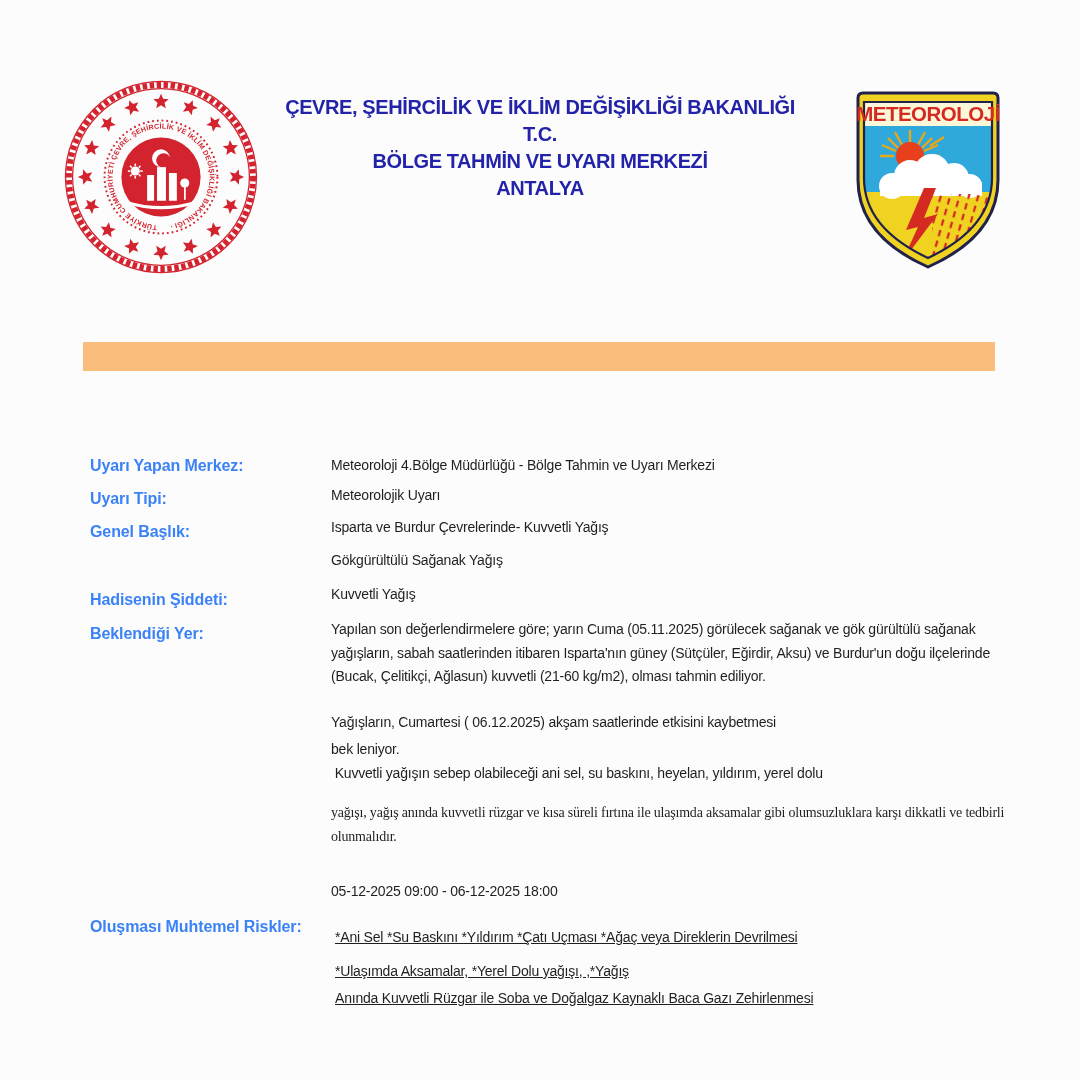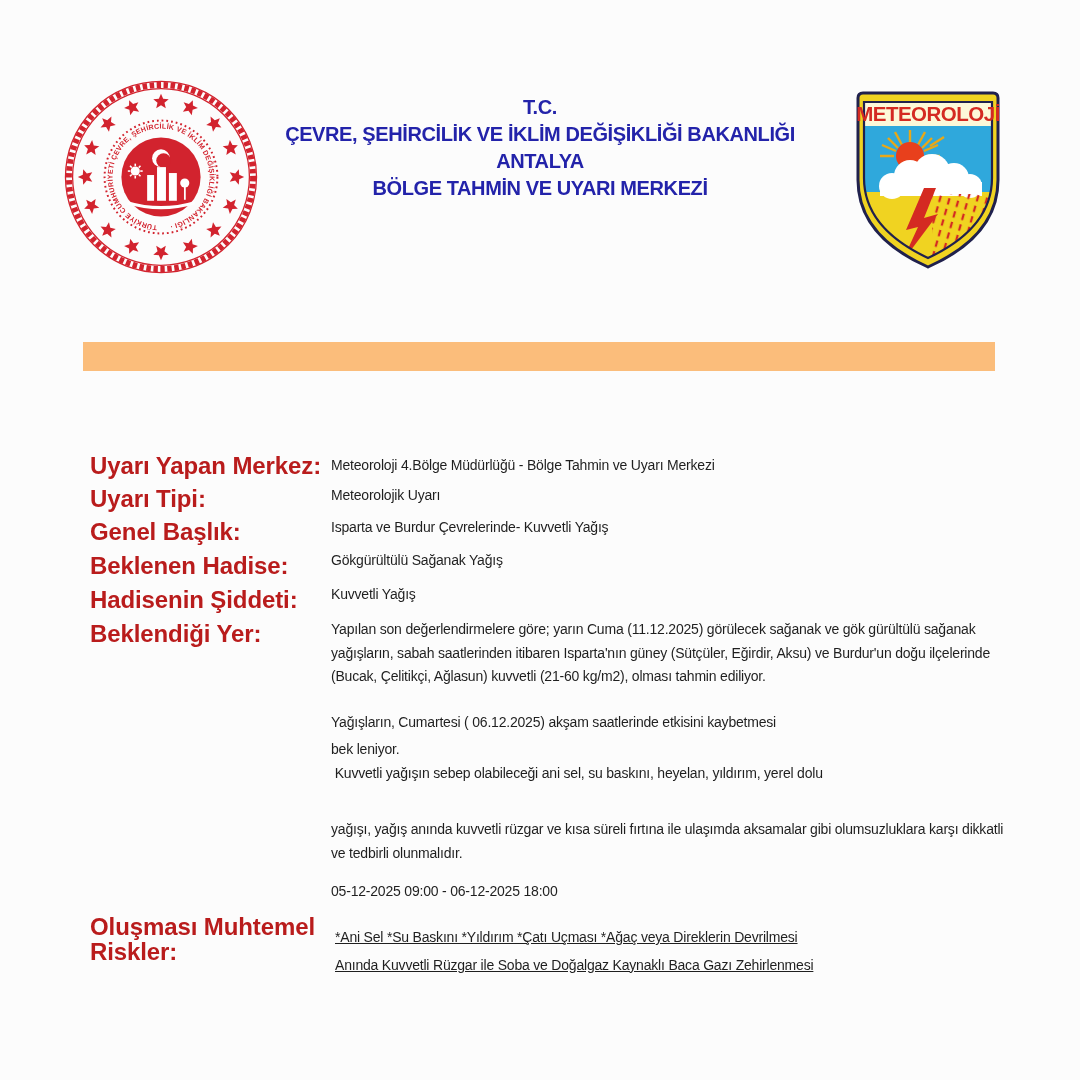--- a/index.html
+++ b/index.html
@@ -4,28 +4,28 @@
 <style>
   html,body{margin:0;padding:0;background:#e9e9e9;}
   .page{position:relative;width:1080px;height:1080px;background:#fcfcfc;
         font-family:"Liberation Sans",sans-serif;overflow:hidden;margin:0 auto;}
   .hdr{position:absolute;left:255px;top:94px;width:570px;text-align:center;
        color:#2323aa;font-weight:bold;font-size:20px;line-height:27px;letter-spacing:-0.4px;}
   .hdr div{white-space:nowrap;}
   .seal{position:absolute;left:62px;top:78px;width:198px;height:198px;}
   .shield{position:absolute;left:848px;top:88px;width:160px;height:184px;}
   .divider{position:absolute;left:83px;top:342px;width:912px;height:29px;background:#fbbd7b;}
-  .label{position:absolute;left:90px;width:242px;color:#b91c1c;font-weight:bold;
-         font-size:24px;line-height:25px;white-space:pre-wrap;letter-spacing:-0.1px;}
+  .label{position:absolute;left:90px;width:242px;color:#3b82f6;font-weight:bold;
+         font-size:16px;line-height:25px;white-space:pre-wrap;letter-spacing:-0.1px;}
   .value{position:absolute;left:331px;width:678px;color:#1f1f1f;
          font-size:14px;line-height:23.5px;letter-spacing:-0.2px;}
   .para p{margin:0;white-space:pre-wrap;}
   .para .gap-s{margin-top:22px;}
   .para .gap-xs{margin-top:4px;}
-  .para .gap-l{margin-top:33px;}
+  .para .gap-l{margin-top:16px;font-family:Liberation Serif, serif;}
   .risks p{margin:4px;white-space:pre-wrap;text-decoration:underline;}
   .risks .gap-m{margin-top:10px;}
 </style>
 </head>
 <body>
 
 <div class="page">
 
   <svg class="seal" viewBox="0 0 200 200">
     <defs>
@@ -79,24 +79,24 @@
       <rect x="108" y="96" width="8" height="28"></rect>
     </g>
     <g fill="#ffffff">
       <circle cx="124" cy="106" r="4.6"></circle>
       <rect x="123.2" y="109" width="1.8" height="14"></rect>
     </g>
     <path d="M66,126 Q100,136 134,126" stroke="#ffffff" stroke-width="3.4" fill="none"></path>
   </svg>
 
   <div class="hdr">
+    <div>ÇEVRE, ŞEHİRCİLİK VE İKLİM DEĞİŞİKLİĞİ BAKANLIĞI</div>
     <div>T.C.</div>
-    <div>ÇEVRE, ŞEHİRCİLİK VE İKLİM DEĞİŞİKLİĞİ BAKANLIĞI</div>
+    <div>BÖLGE TAHMİN VE UYARI MERKEZİ</div>
     <div>ANTALYA</div>
-    <div>BÖLGE TAHMİN VE UYARI MERKEZİ</div>
   </div>
 
   <svg class="shield" viewBox="0 0 160 184">
     <defs>
       <clipPath id="shieldInner">
         <path d="M16,14 L144,14 L144,90 Q144,140 80,170 Q16,140 16,90 Z"></path>
       </clipPath>
       <pattern id="rainP" width="9" height="11" patternUnits="userSpaceOnUse" patternTransform="rotate(16)">
         <line x1="2" y1="1" x2="2" y2="7.5" stroke="#d42a22" stroke-width="2.3"></line>
       </pattern>
@@ -140,36 +140,36 @@
 
   <div class="label" style="top:453px">Uyarı Yapan Merkez:</div>
   <div class="value" style="top:454px">Meteoroloji 4.Bölge Müdürlüğü - Bölge Tahmin ve Uyarı Merkezi</div>
 
   <div class="label" style="top:486px">Uyarı Tipi:</div>
   <div class="value" style="top:484px">Meteorolojik Uyarı</div>
 
   <div class="label" style="top:519px">Genel Başlık:</div>
   <div class="value" style="top:516px">Isparta ve Burdur Çevrelerinde- Kuvvetli Yağış</div>
 
-  <div class="label" style="top:553px">Beklenen Hadise:</div>
   <div class="value" style="top:549px">Gökgürültülü Sağanak Yağış</div>
 
   <div class="label" style="top:587px">Hadisenin Şiddeti:</div>
   <div class="value" style="top:583px">Kuvvetli Yağış</div>
 
   <div class="label" style="top:621px">Beklendiği Yer:</div>
   <div class="value para" style="top:618px">
-    <p>Yapılan son değerlendirmelere göre; yarın Cuma (11.12.2025) görülecek sağanak ve gök gürültülü sağanak yağışların, sabah saatlerinden itibaren Isparta'nın güney (Sütçüler, Eğirdir, Aksu) ve Burdur'un doğu ilçelerinde (Bucak, Çelitikçi, Ağlasun) kuvvetli (21-60 kg/m2), olması tahmin ediliyor.</p>
+    <p>Yapılan son değerlendirmelere göre; yarın Cuma (05.11.2025) görülecek sağanak ve gök gürültülü sağanak yağışların, sabah saatlerinden itibaren Isparta'nın güney (Sütçüler, Eğirdir, Aksu) ve Burdur'un doğu ilçelerinde (Bucak, Çelitikçi, Ağlasun) kuvvetli (21-60 kg/m2), olması tahmin ediliyor.</p>
     <p class="gap-s">Yağışların, Cumartesi ( 06.12.2025) akşam saatlerinde etkisini kaybetmesi</p>
     <p class="gap-xs">bek leniyor.</p>
     <p> Kuvvetli yağışın sebep olabileceği ani sel, su baskını, heyelan, yıldırım, yerel dolu</p>
     <p class="gap-l">yağışı, yağış anında kuvvetli rüzgar ve kısa süreli fırtına ile ulaşımda aksamalar gibi olumsuzluklara karşı dikkatli ve tedbirli olunmalıdır.</p>
   </div>
 
   <div class="value" style="top:880px">05-12-2025 09:00 - 06-12-2025 18:00</div>
 
   <div class="label" style="top:914px">Oluşması Muhtemel Riskler:</div>
   <div class="value risks" style="top:922px">
     <p>*Ani Sel *Su Baskını *Yıldırım *Çatı Uçması *Ağaç veya Direklerin Devrilmesi</p>
+    <p class="gap-m">*Ulaşımda Aksamalar, *Yerel Dolu yağışı, ,*Yağış</p>
     <p>Anında Kuvvetli Rüzgar ile Soba ve Doğalgaz Kaynaklı Baca Gazı Zehirlenmesi</p>
   </div>
 
 </div>
 
 </body></html>

